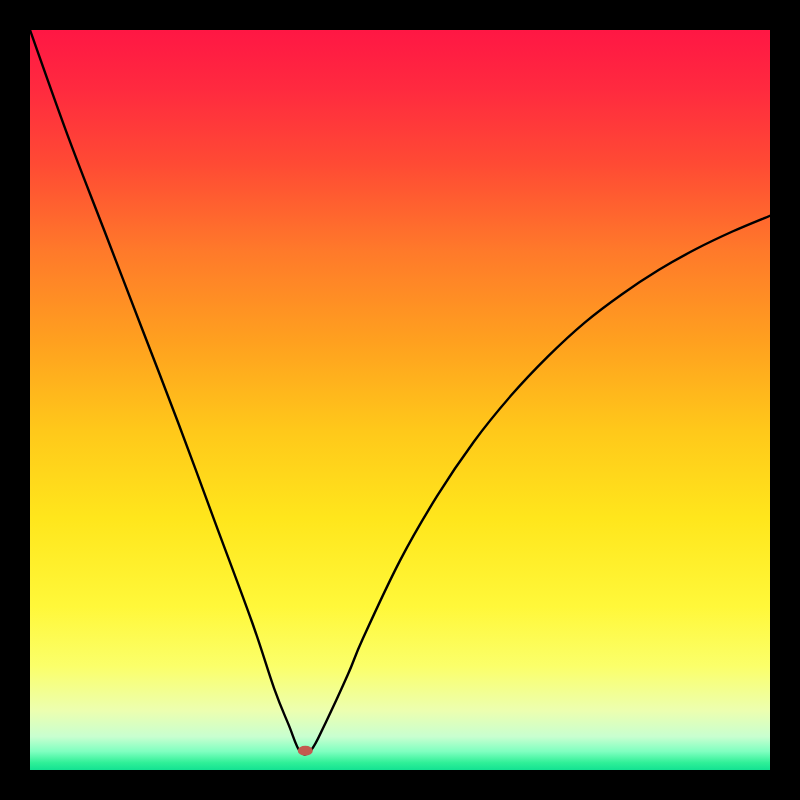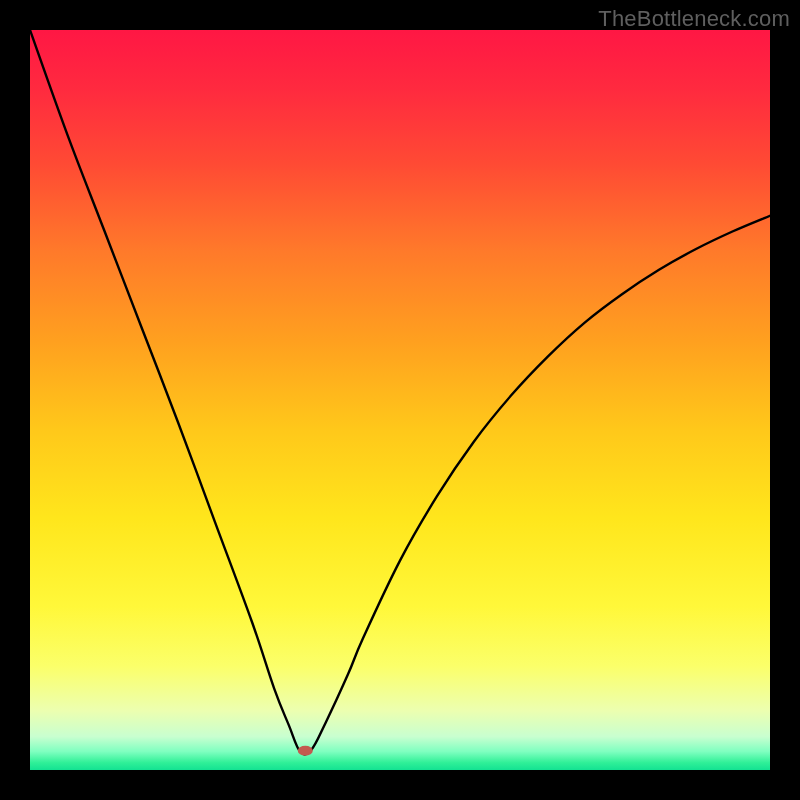--- a/index.html
+++ b/index.html
@@ -34,21 +34,20 @@
     font-weight: 500;
     letter-spacing: 0.2px;
     z-index: 10;
   }
   svg { display: block; }
 </style>
 </head>
 <body>
 
 <div class="frame">
-  <div class="watermark">TheBottleneck.com</div>
   <div class="plot-area">
     <svg id="chart-svg" width="740" height="740" viewBox="0 0 740 740" preserveAspectRatio="none">
       <defs>
         <linearGradient id="bg-grad" x1="0" y1="0" x2="0" y2="1">
             <stop offset="0.00%" stop-color="#ff1744"></stop>
             <stop offset="8.00%" stop-color="#ff2a3f"></stop>
             <stop offset="18.00%" stop-color="#ff4a34"></stop>
             <stop offset="30.00%" stop-color="#ff7a2a"></stop>
             <stop offset="42.00%" stop-color="#ffa01f"></stop>
             <stop offset="54.00%" stop-color="#ffc81a"></stop>

